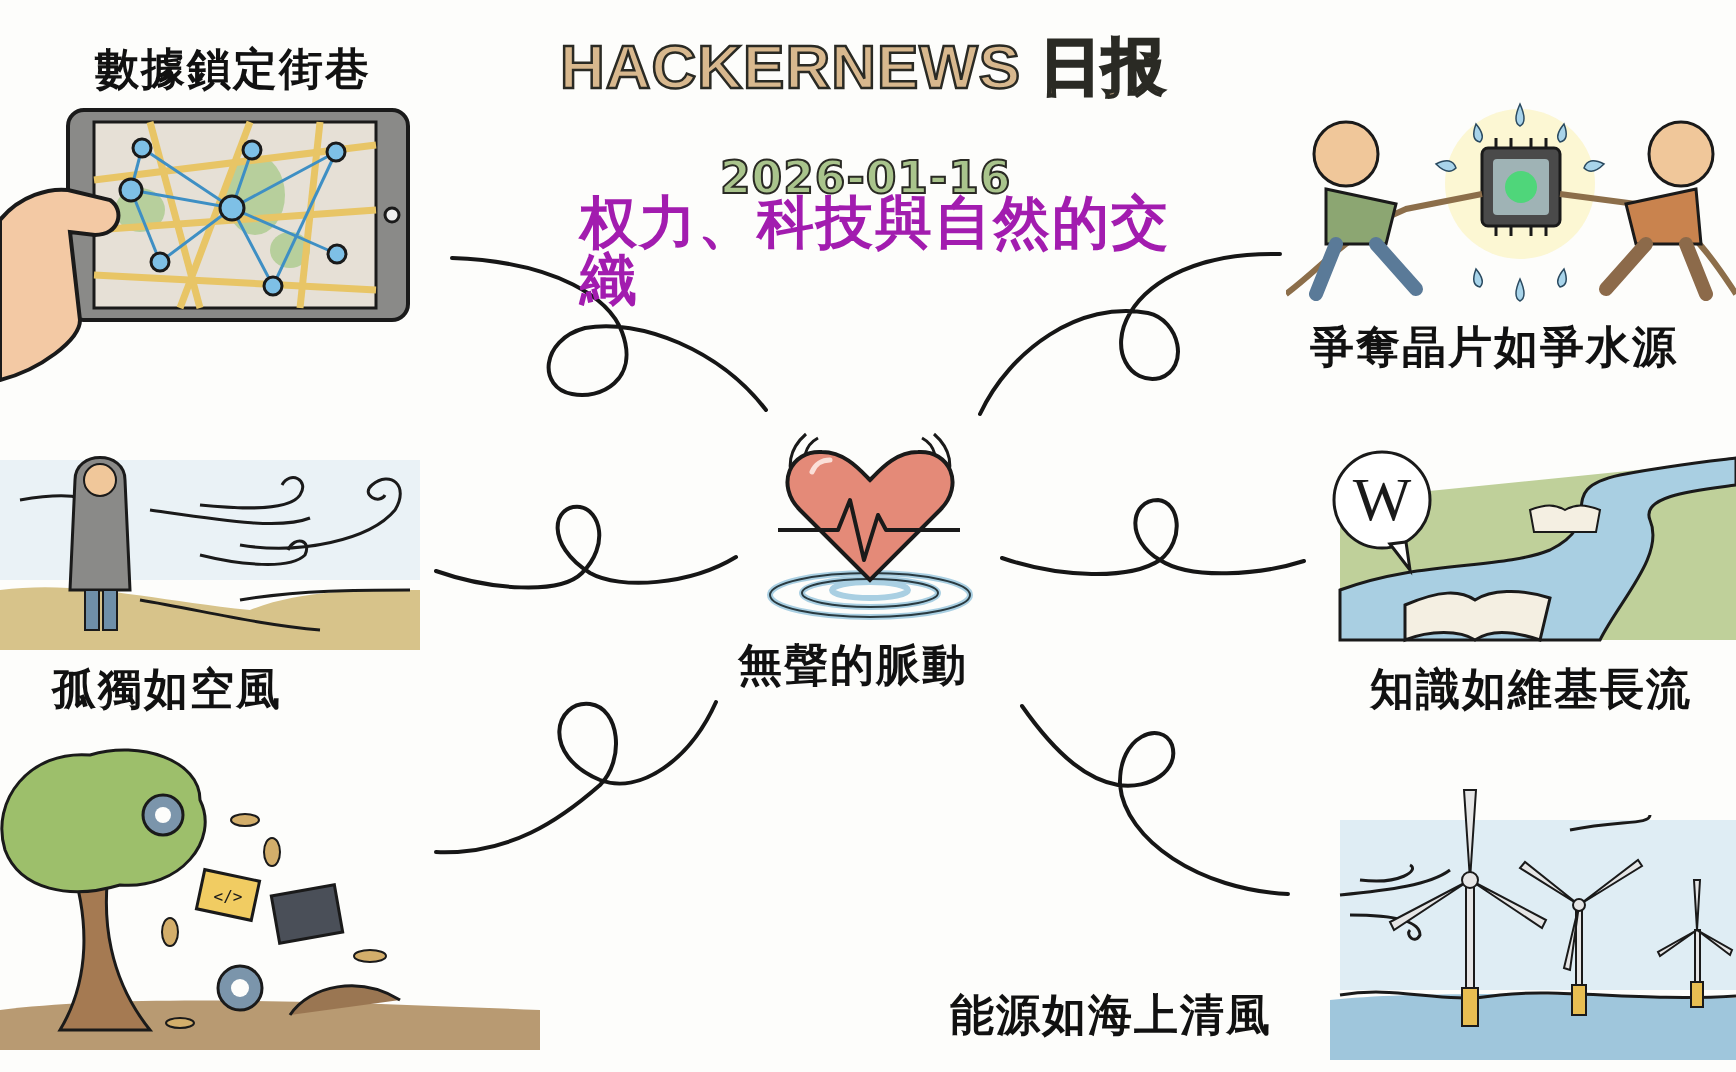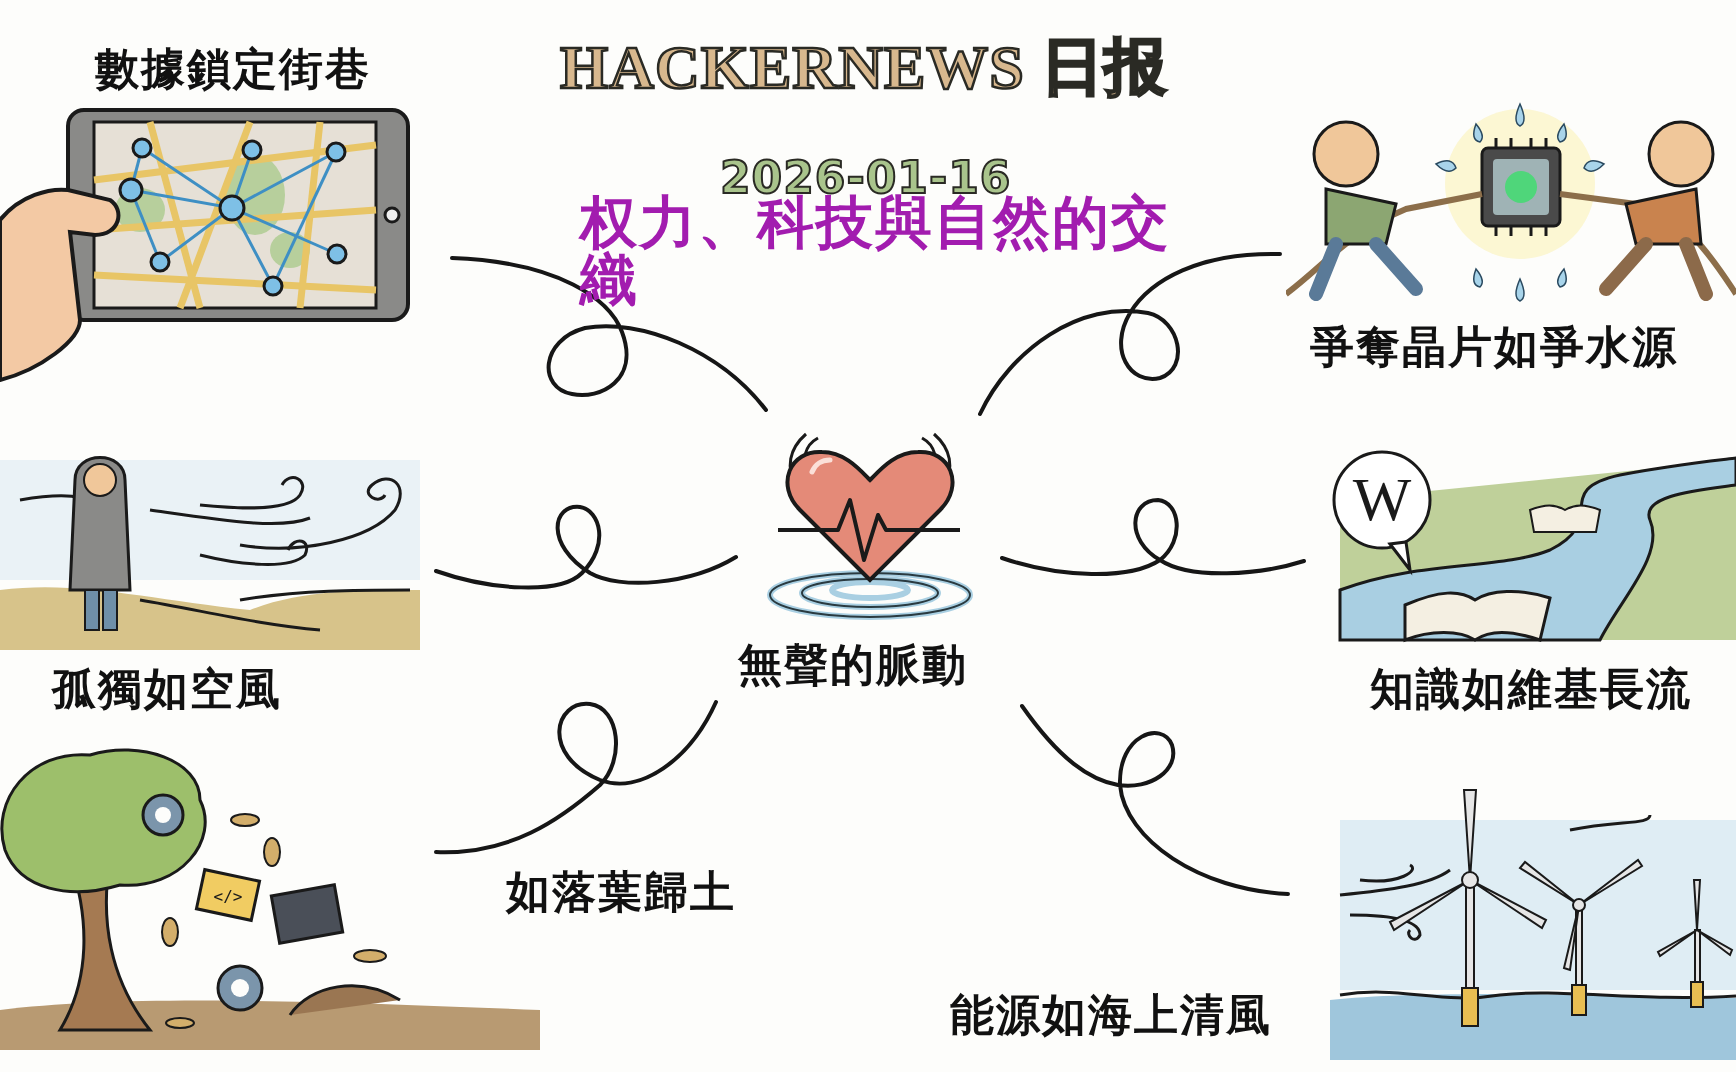--- a/index.html
+++ b/index.html
@@ -4,21 +4,21 @@
 <style>
   html, body { margin:0; padding:0; }
   body {
     width:1736px; height:1072px; overflow:hidden; position:relative;
     background:#fdfdfb;
     font-family:"DejaVu Sans", sans-serif;
   }
   .abs { position:absolute; }
   .title {
     left:560px; top:36px; width:620px; text-align:left;
-    font-family:Liberation Serif, serif; font-weight:bold;
+    font-family:Liberation Sans, sans-serif; font-weight:bold;
     font-size:62px; letter-spacing:1px; line-height:1;
     color:#d8b88e; -webkit-text-stroke:2.5px #2a2a24;
   }
   .date {
     left:720px; top:118px; width:300px;
     font-family:"DejaVu Sans", sans-serif; font-weight:bold;
     font-size:44px; line-height:1; letter-spacing:1px;
     color:#a9c48c;margin-top:38px; -webkit-text-stroke:2px #2a2a24;
   }
   .subtitle {
@@ -170,21 +170,20 @@
   <g fill="#d3ae6b" stroke="#1a1a1a" stroke-width="2">
     <ellipse cx="245" cy="80" rx="14" ry="6"></ellipse>
       <ellipse cx="272" cy="112" rx="8" ry="14"></ellipse>
     <ellipse cx="170" cy="192" rx="8" ry="14"></ellipse>
       <ellipse cx="370" cy="216" rx="16" ry="6"></ellipse>
     <ellipse cx="180" cy="283" rx="14" ry="5"></ellipse>
   </g>
   <path d="M290 275 C 310 245, 360 235, 400 260" stroke="#1a1a1a" stroke-width="3" fill="#9a7652"></path>
 </svg>
 <div class="abs label" style="left:506px; top:866px; line-height:1.2;">
-  <div>如落葉歸土</div>
 </div>
 
 <svg class="abs" style="left:1320px; top:770px;" width="416" height="302" viewBox="0 0 416 302">
   <rect x="20" y="50" width="396" height="170" fill="#d4e7f1" opacity="0.75"></rect>
   <path d="M10 230 C 100 220, 300 225, 416 228 L 416 290 L 10 290 Z" fill="#9fc6dc"></path>
   <g stroke="#1a1a1a" stroke-width="3" fill="none">
     <path d="M20 225 C 80 215, 120 235, 180 225 C 240 218, 320 232, 416 226"></path>
     <path d="M40 110 C 80 115, 100 100, 90 95"></path>
       <path d="M20 125 C 70 120, 110 115, 130 100"></path>
     <path d="M30 145 C 70 145, 100 150, 100 165 C 95 175, 85 165, 90 160"></path>

